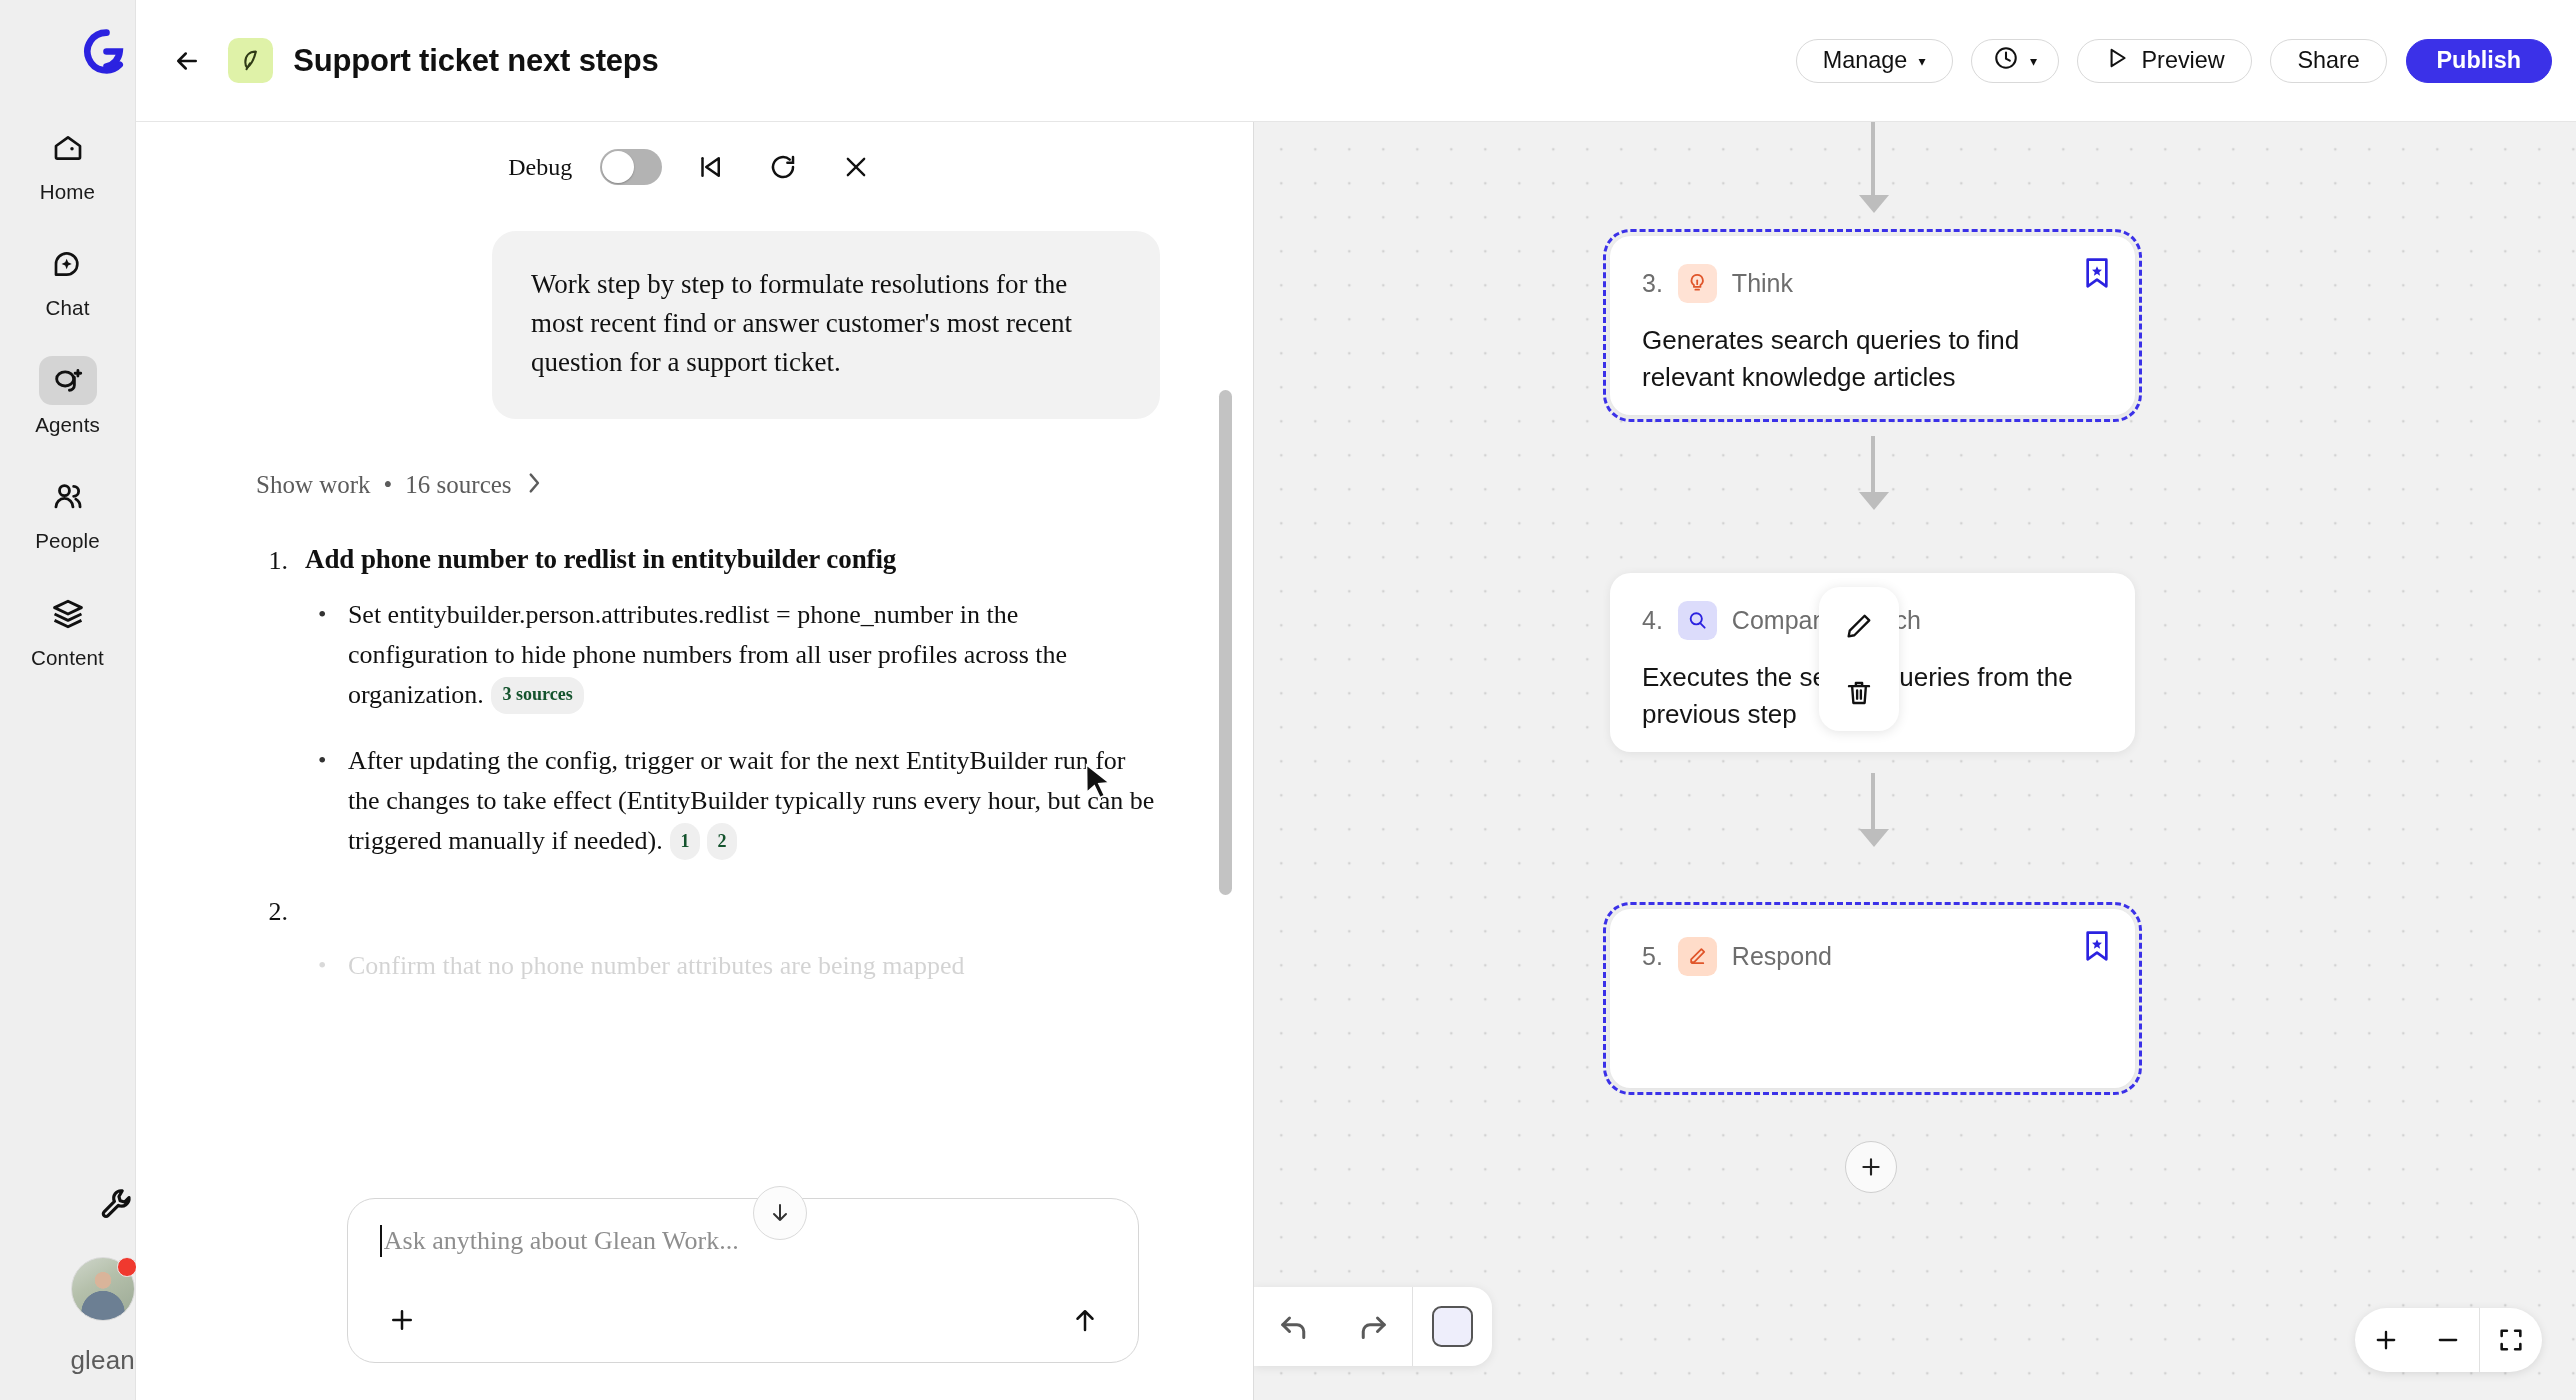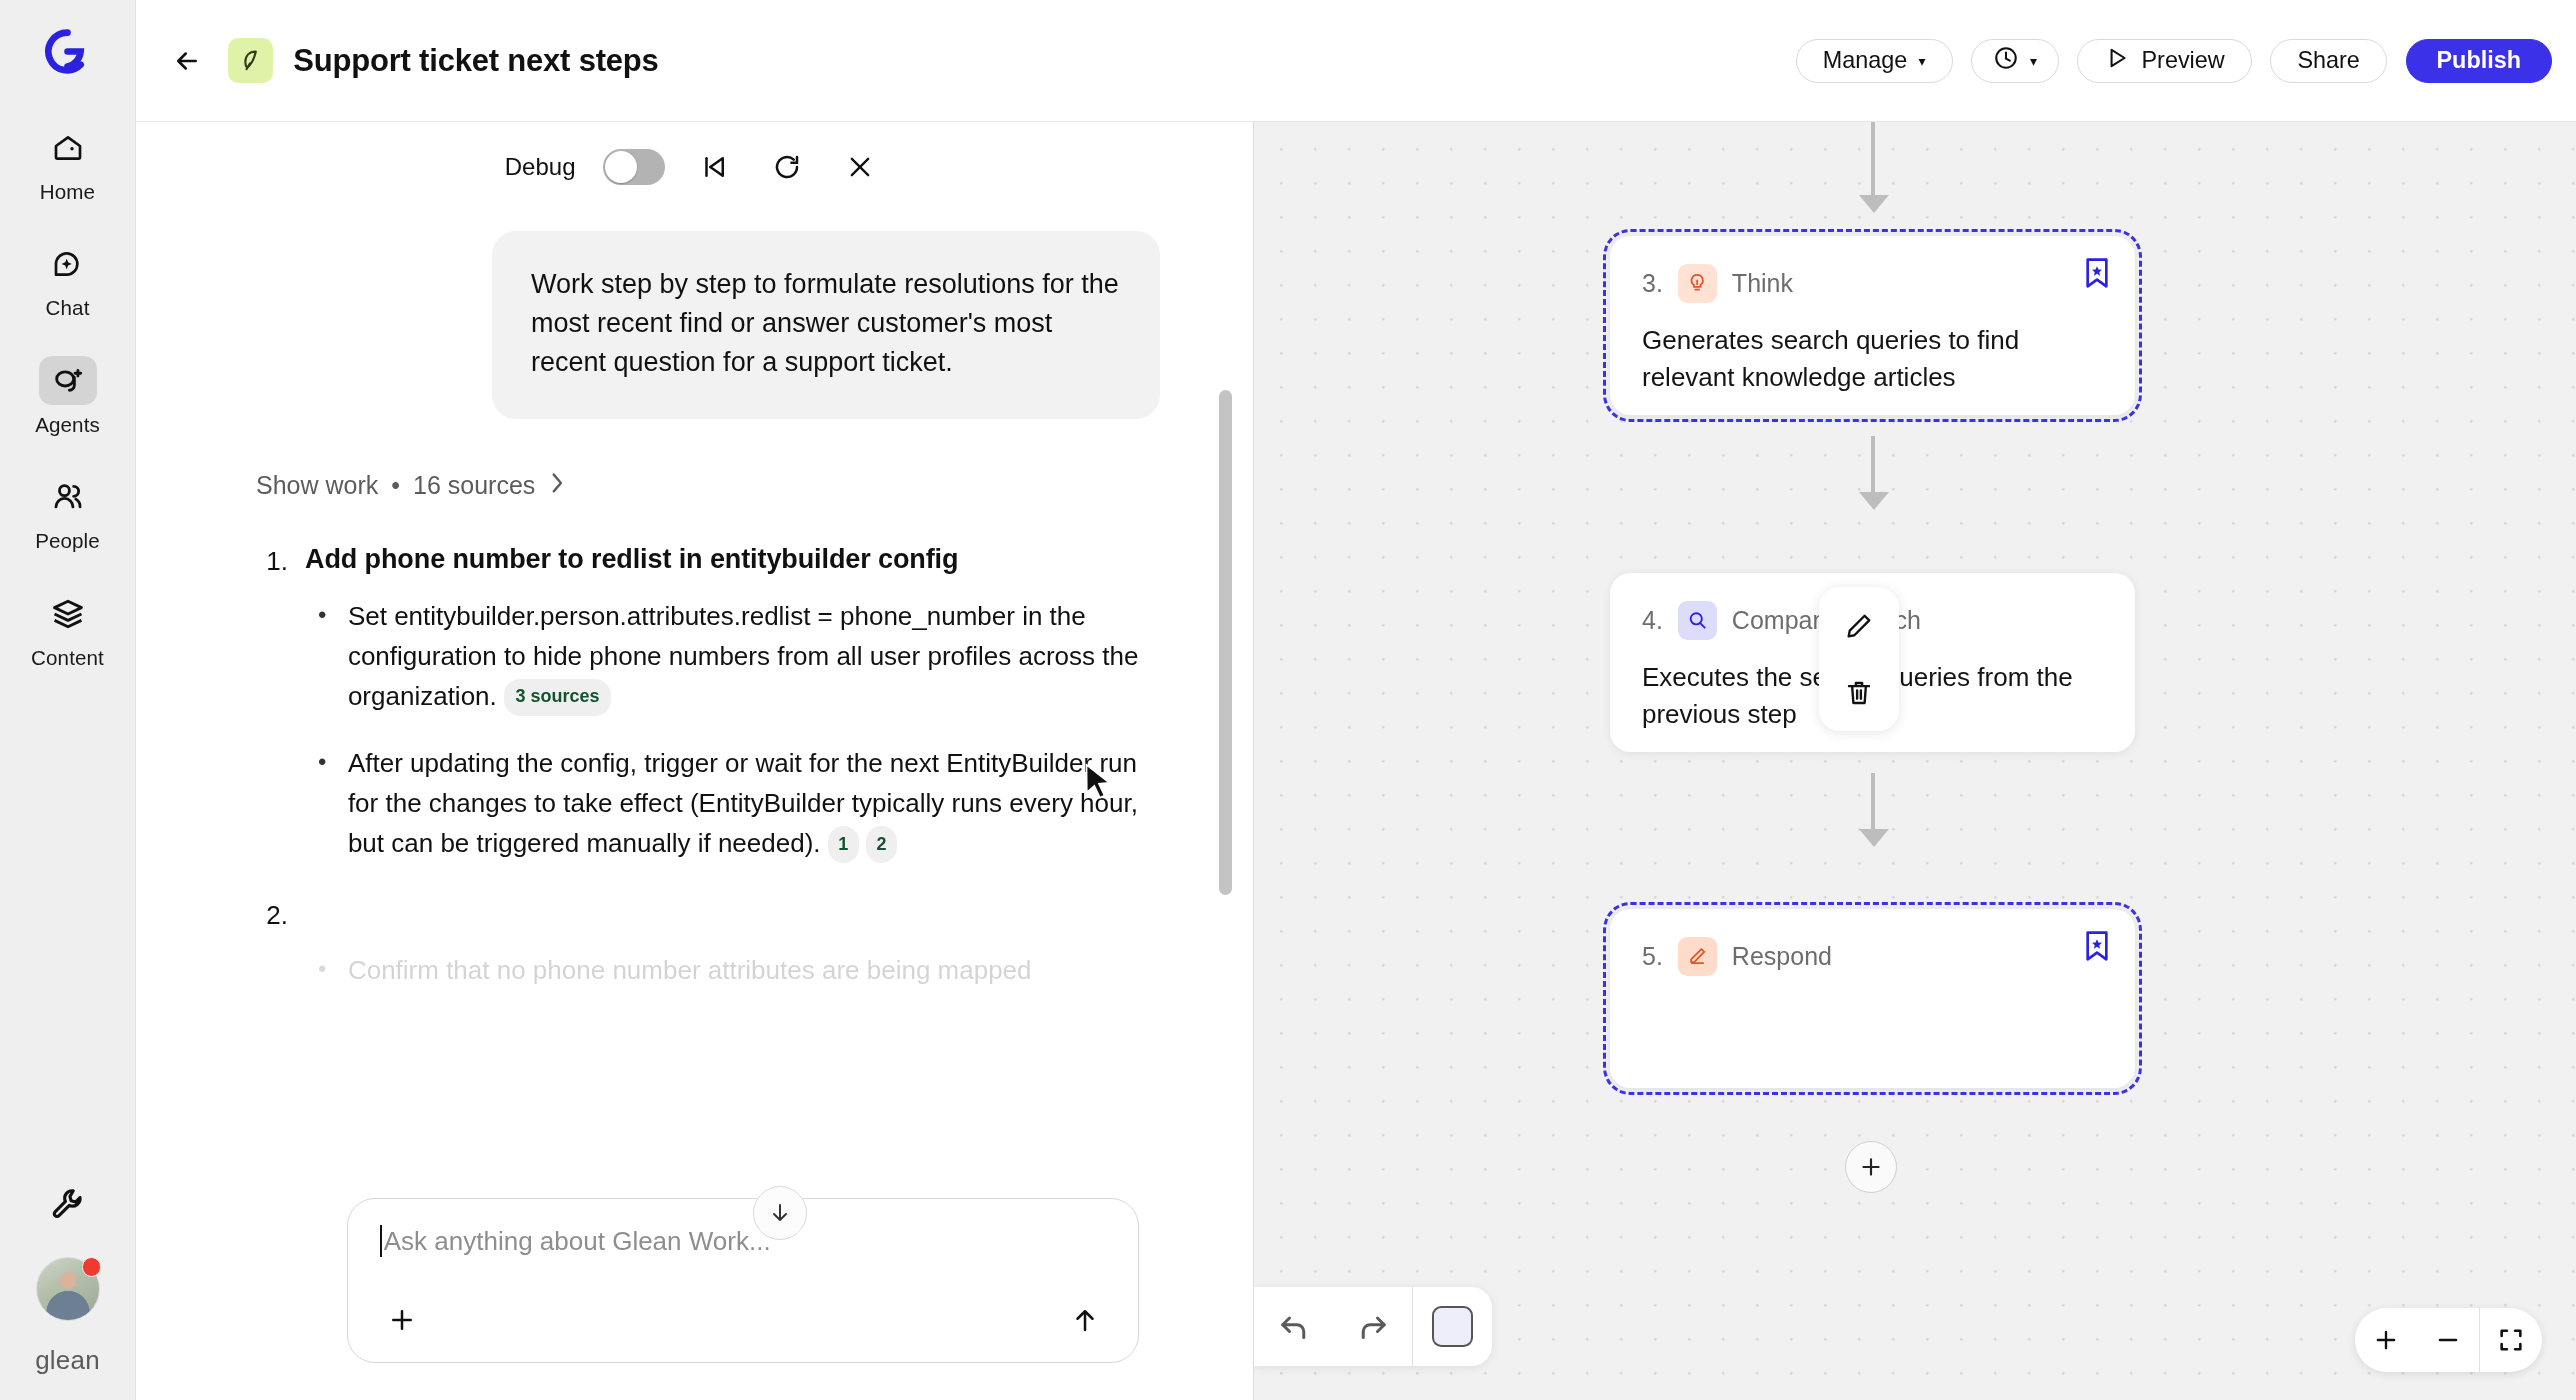--- a/index.html
+++ b/index.html
@@ -9,21 +9,21 @@
     background: #ffffff;
     overflow: hidden;
   }
   #app { position: relative; width: 2576px; height: 1400px; display: flex; }
 
   
   .rail {
     width: 136px; height: 1400px;
     background: #efefef;
     border-right: 0.9px solid #e3e3e3;
-    display: flex; flex-direction: column; align-items: center;
+    display: flex; flex-direction: column; align-items: flex-end;
     flex: 0 0 136px;
     position: relative;
   }
   .rail-logo { margin-top: 22.4px; margin-bottom: 43px; width: 58px; height: 58px; display:flex;align-items:center;justify-content:center; }
   .rail-item {
     width: 100%; display: flex; flex-direction: column; align-items: center;
     margin-bottom: 36px; cursor: pointer;
   }
   .rail-icon-box {
     width: 58px; height: 49px; border-radius: 13px;
@@ -73,21 +73,21 @@
   .hbtn.icon-only { padding: 0 20.6px; }
   .hbtn.primary { background: #3b31e8; border-color: #3b31e8; color: #fff; font-weight: 600; padding: 0 30px;}
   .caret { font-size: 14px; line-height: 1; }
 
   
   .body { flex: 1 1 auto; display: flex; min-height: 0; }
 
   
   .chat-panel {
     width: 1118px; flex: 0 0 1118px; position: relative; background: #fff;
-    border-right: 0.9px solid #dcdcdc; display: flex; flex-direction: column; min-height: 0;
+    border-right: 0.9px solid #dcdcdc; display: flex; flex-direction: column; min-height: 0; font-family: Liberation Serif, serif;
   }
   .debug-bar {
     height: 90px; flex: 0 0 90px; display: flex; align-items: center; justify-content: center; gap: 24px;
   }
   .debug-label { font-size: 24px; color: #111; margin-right: 3.7px; }
   .toggle {
     width: 62px; height: 36px; border-radius: 18px; background: #b3b3b3;
     position: relative; cursor: pointer;
   }
   .toggle .knob {

